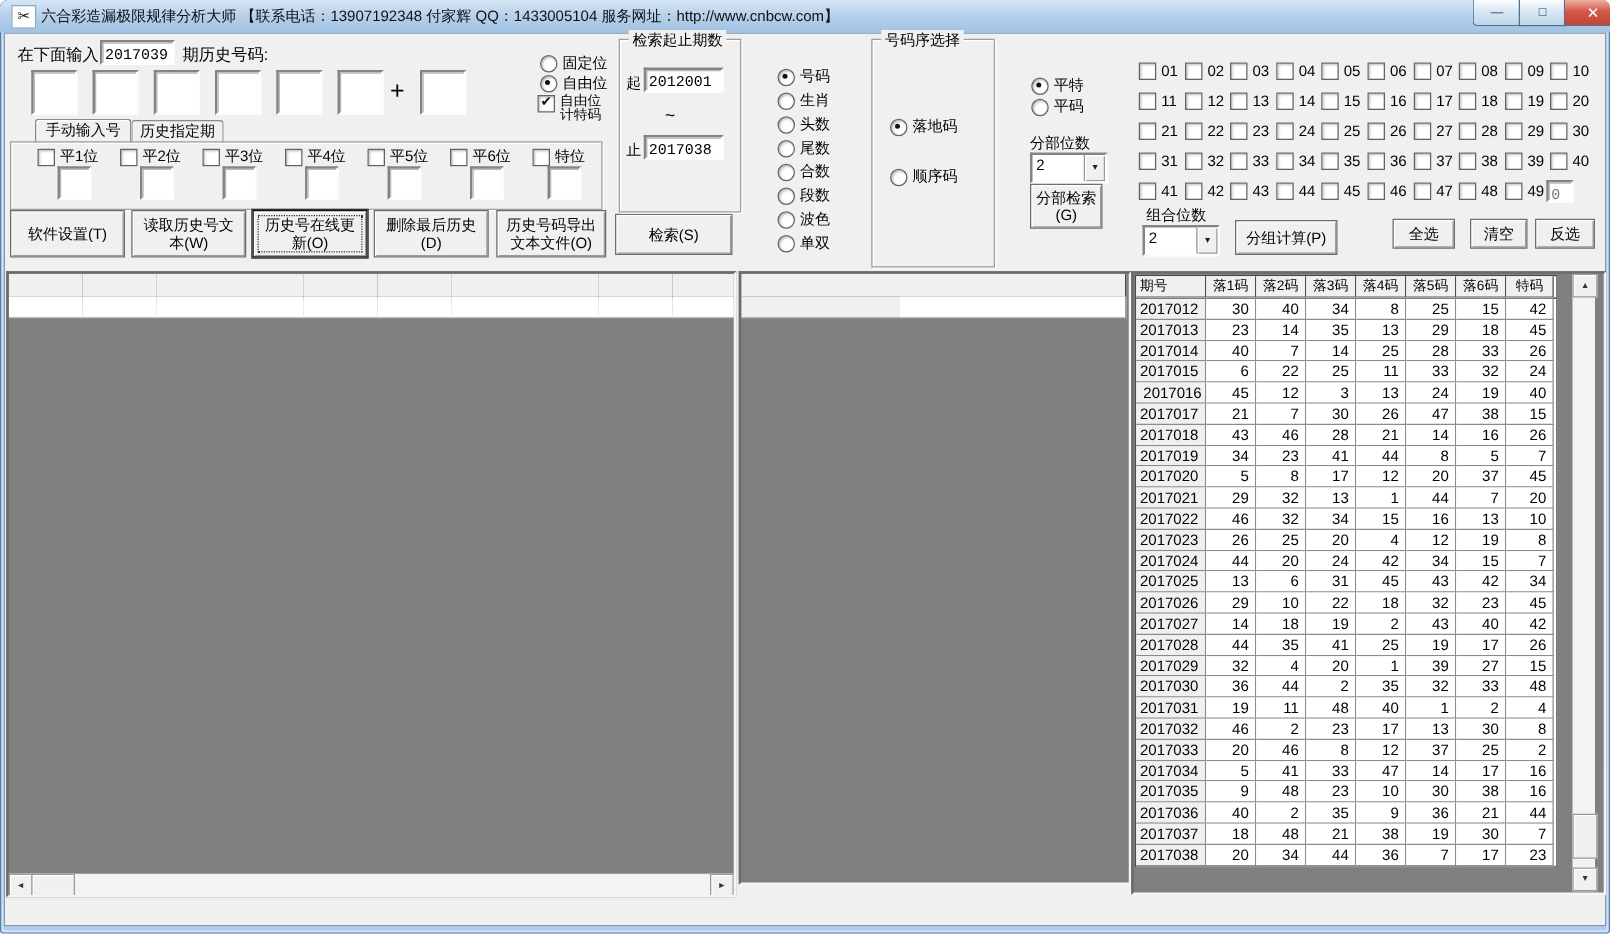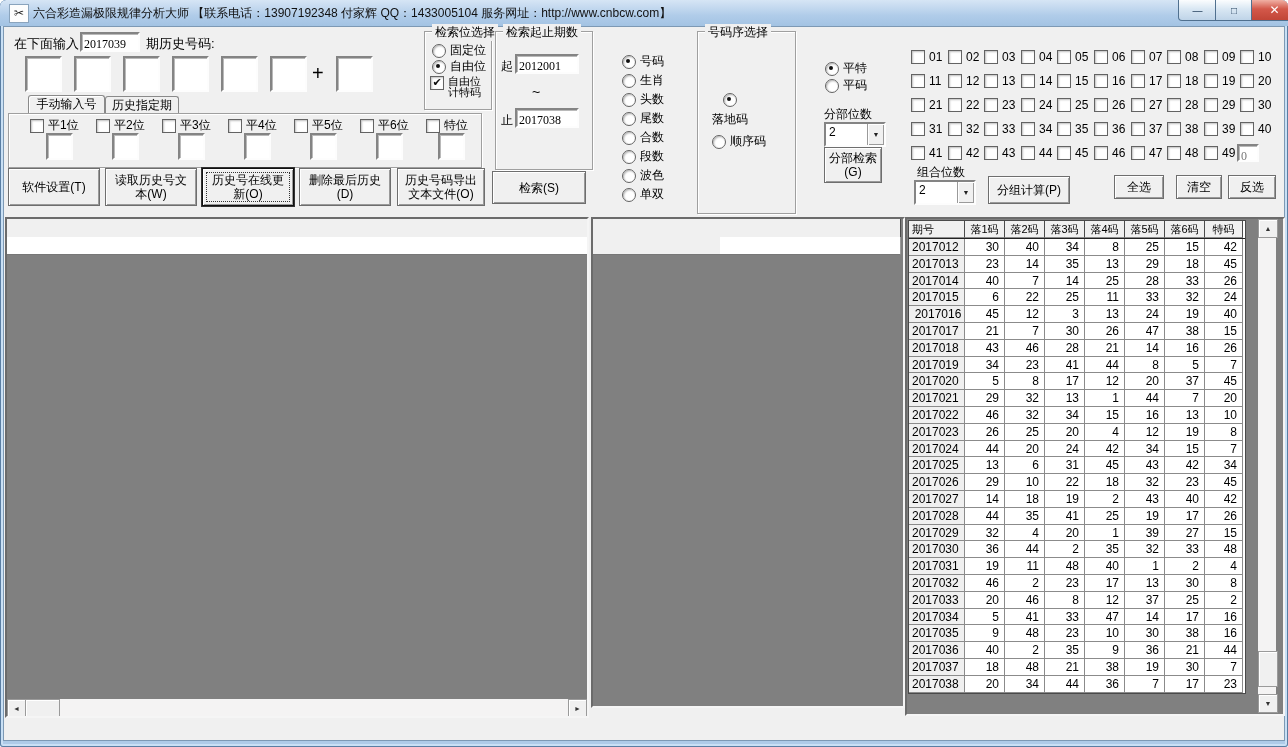--- a/index.html
+++ b/index.html
@@ -16,21 +16,21 @@
         background:linear-gradient(#fbfdfe,#d9e7f3 45%,#bfd4e8);display:flex;align-items:center;justify-content:center;
         font-size:10px;color:#27435f;}
   .wbtn.min{left:1178px;width:37px;border-radius:0 0 0 4px;}
   .wbtn.max{left:1215px;width:36px;border-radius:0;}
   .wbtn.close{left:1251px;width:45px;border-radius:0 0 4px 0;
         background:linear-gradient(#f0b0a4,#d3584a 45%,#c14537);color:#fff;font-size:12px;font-weight:bold;}
   .group{position:absolute;border:1px solid #9f9f9f;box-shadow:inset 1px 1px 0 #fff,1px 1px 0 #fff;}
   .gtitle{position:absolute;top:-8px;left:7px;background:#f0f0f0;padding:0 3px;font-size:12px;color:#000;white-space:nowrap;}
   .lbl{font-size:12px;color:#000;white-space:nowrap;}
   .sunken{background:#fff;border:2px solid;border-color:#848484 #fdfdfd #fdfdfd #848484;box-shadow:inset 1px 1px 0 #b9b9b9;}
-  input.edit{font-family:Liberation Serif, serif;font-size:12px;border:none;outline:none;padding:1px 2px;width:100%;height:100%;background:transparent;box-sizing:border-box;}
+  input.edit{font-family:Liberation Mono, monospace;font-size:12px;border:none;outline:none;padding:1px 2px;width:100%;height:100%;background:transparent;box-sizing:border-box;}
   .btn{background:#f0f0f0;border:1px solid #6e6e6e;box-shadow:inset 1px 1px 0 #fff,inset -1px -1px 0 #9a9a9a;
        font-size:12px;color:#000;display:flex;align-items:center;justify-content:center;text-align:center;line-height:14px;}
   .btn.focus{border:1px solid #111;outline:1px dotted #333;outline-offset:-5px;box-shadow:inset 1px 1px 0 #fff,inset -1px -1px 0 #9a9a9a,0 0 0 1px #333;}
   .radio{display:inline-block;width:12px;height:12px;border-radius:50%;background:#fff;border:1px solid #636363;
          box-shadow:inset 1px 1px 2px rgba(0,0,0,.3);position:relative;flex:none;}
   .radio.sel::after{content:"";position:absolute;left:3px;top:3px;width:4px;height:4px;border-radius:50%;background:#111;}
   .cbox{display:inline-block;width:12px;height:12px;background:#fff;border:1px solid #636363;
         box-shadow:inset 1px 1px 2px rgba(0,0,0,.25);position:relative;flex:none;font-size:11px;line-height:11px;text-align:center;color:#111;}
   .opt{position:absolute;display:flex;align-items:center;gap:4px;font-size:12px;white-space:nowrap;}
   .tab{position:absolute;height:18px;background:#f0f0f0;border:1px solid #8a8a8a;border-bottom:none;border-radius:3px 3px 0 0;
@@ -92,23 +92,20 @@
 
   <div class="group" style="left:8px;top:113px;width:472px;height:53px;"></div>
 
   <div class="abs btn" style="left:8px;top:168px;width:92px;height:38px;">软件设置(T)</div>
   <div class="abs btn" style="left:105px;top:168px;width:92px;height:38px;padding:0 8px;">读取历史号文本(W)</div>
   <div class="abs btn focus" style="left:202px;top:168px;width:92px;height:38px;padding:0 8px;">历史号在线更新(O)</div>
   <div class="abs btn" style="left:299px;top:168px;width:92px;height:38px;padding:0 8px;">删除最后历史(D)</div>
   <div class="abs btn" style="left:397px;top:168px;width:88px;height:38px;padding:0 6px;">历史号码导出文本文件(O)</div>
   <div class="abs btn" style="left:492px;top:171px;width:94px;height:33px;">检索(S)</div>
 
-  <div class="group" style="left:424px;top:31px;width:66px;height:77px;">
-    <span class="gtitle">检索位选择</span>
-  </div>
   <label class="opt" style="left:432px;top:42px;">
     <span class="radio"></span>
     <span>固定位</span>
   </label>
   <label class="opt" style="left:432px;top:58px;">
     <span class="radio sel"></span>
     <span>自由位</span>
   </label>
   <label class="opt" style="left:430px;top:76px;align-items:flex-start;">
     <span class="cbox"><i style="font-style:normal;">✔</i></span>
@@ -159,21 +156,21 @@
       </label>
       <label class="opt" style="left: 622px; top: 186px;">
         <span class="radio"></span>
         <span>单双</span>
       </label>
     </div>
 
   <div class="group" style="left:697px;top:31px;width:97px;height:181px;">
     <span class="gtitle">号码序选择</span>
   </div>
-  <label class="opt" style="left:712px;top:93px;flex-direction:column;">
+  <label class="opt" style="left:712px;top:93px;">
     <span class="radio sel"></span>
     <span>落地码</span>
   </label>
   <label class="opt" style="left:712px;top:133px;">
     <span class="radio"></span>
     <span>顺序码</span>
   </label>
 
   <label class="opt" style="left:825px;top:60px;">
     <span class="radio sel"></span>

